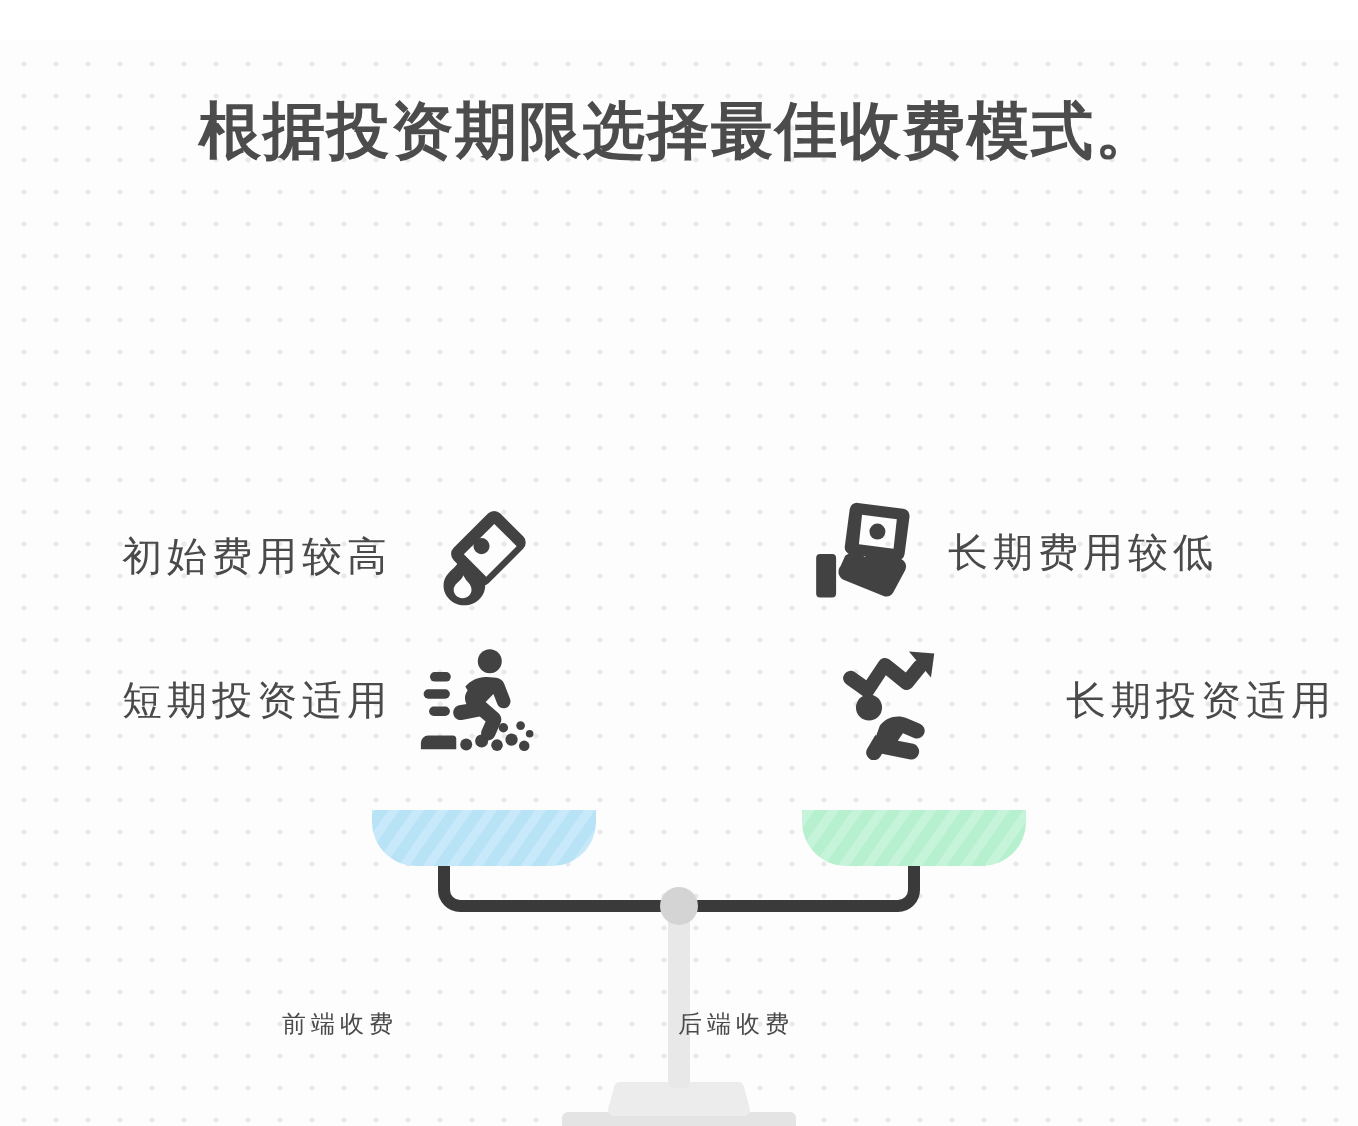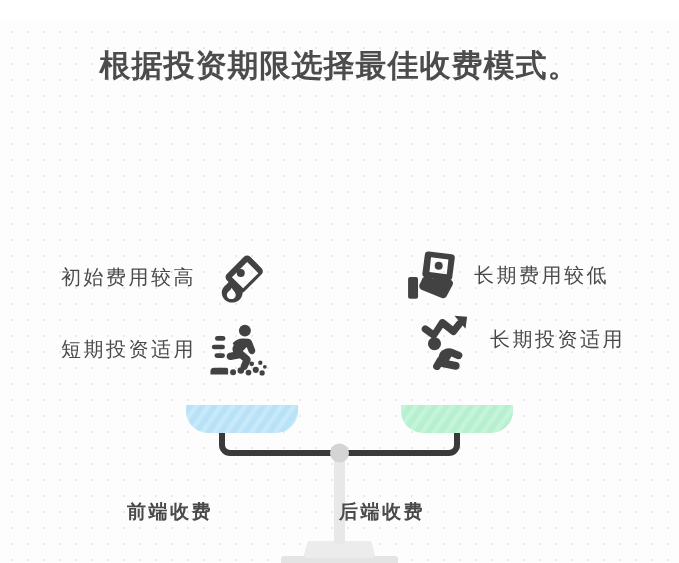--- a/index.html
+++ b/index.html
@@ -52,60 +52,59 @@
   }
   .feature.left  { justify-content: flex-end; }
   .feature.right { justify-content: flex-start; }
 
   .feature-label {
     font-size: 20px;
     line-height: 26px;
     letter-spacing: 2.5px;
     color: #4a4a4a;
     white-space: nowrap;
-    font-family: Liberation Mono, monospace;
+    font-family: Liberation Sans, sans-serif;
   }
   .feature-icon {
     width: 58px;
     height: 58px;
     flex: 0 0 58px;
     display: flex;
     align-items: center;
     justify-content: center;
   }
   .feature.left  .feature-icon { margin-left: 14px; }
   .feature.right .feature-icon { margin-right: 12px; }
 
   
   #row-left-1  { left: 18px;  top: 230px; width: 250px; }
   #row-left-2  { left: 18px;  top: 302px; width: 250px; }
   #row-right-1 { left: 404px; top: 228px; width: 250px; }
-  #row-right-2 { left: 420px; top: 292px; width: 250px; }
+  #row-right-2 { left: 420px; top: 302px; width: 250px; gap: 43px; }
 
   
   .scale {
     position: absolute;
     left: 0;
     top: 0;
     width: 679px;
     height: 563px;
     pointer-events: none;
   }
 
   
   .caption {
     position: absolute;
     top: 479px;
-    font-size: 19px;
+    font-size: 12px;
     line-height: 26px;
     letter-spacing: 2.5px;
     color: #4a4a4a;
     white-space: nowrap;
     font-family: "Liberation Serif", "DejaVu Serif", serif;
-    font-weight: bold;
   }
   #caption-left  { left: 0;    width: 340px; text-align: center; }
   #caption-right { left: 339px; width: 340px; }
 </style>
 </head>
 <body>
 
 <div id="infographic">
 
   <div class="title">根据投资期限选择最佳收费模式。</div>

